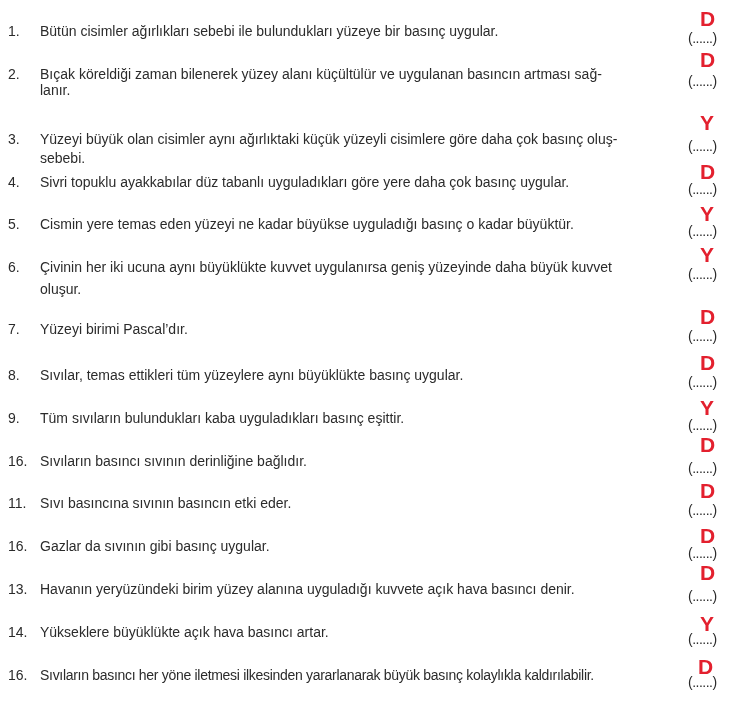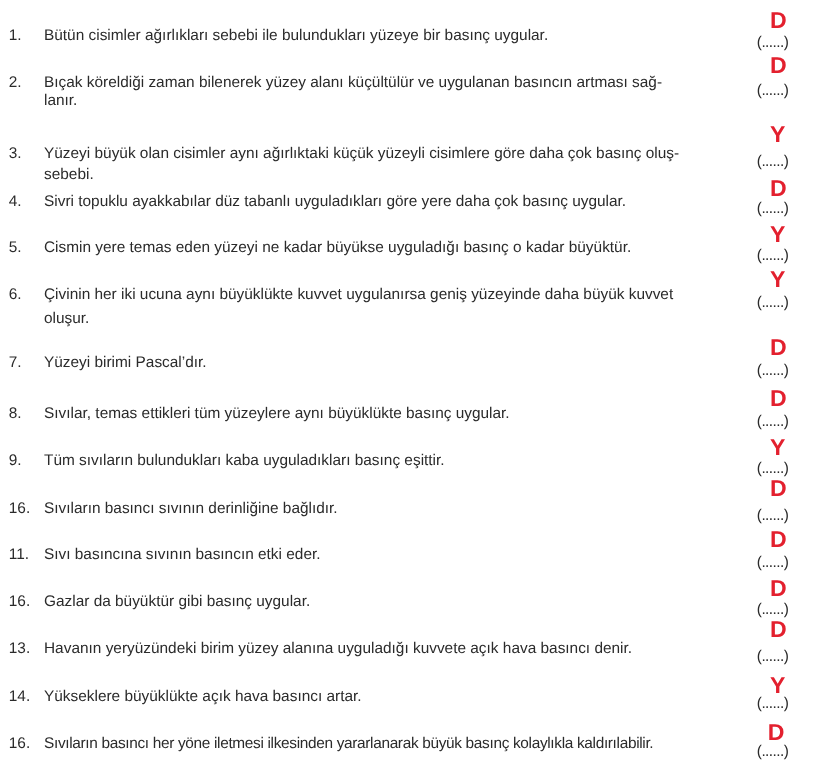--- a/index.html
+++ b/index.html
@@ -114,21 +114,21 @@
     <span class="num">11.</span>
     <span class="text">Sıvı basıncına sıvının basıncın etki eder.</span>
     <div class="ans" style="top:-14px">
       <span class="paren">(......)</span>
       <span class="mark" style="left:12px;top:0px">D</span>
     </div>
   </div>
 
   <div class="row" style="top:537px">
     <span class="num">16.</span>
-    <span class="text">Gazlar da büyüktür gibi basınç uygular.</span>
+    <span class="text">Gazlar da sıvının gibi basınç uygular.</span>
     <div class="ans" style="top:-14px">
       <span class="paren">(......)</span>
       <span class="mark" style="left:12px;top:2px">D</span>
     </div>
   </div>
 
   <div class="row" style="top:580px">
     <span class="num">13.</span>
     <span class="text">Havanın yeryüzündeki birim yüzey alanına uyguladığı kuvvete açık hava basıncı denir.</span>
     <div class="ans" style="top:-14px">

